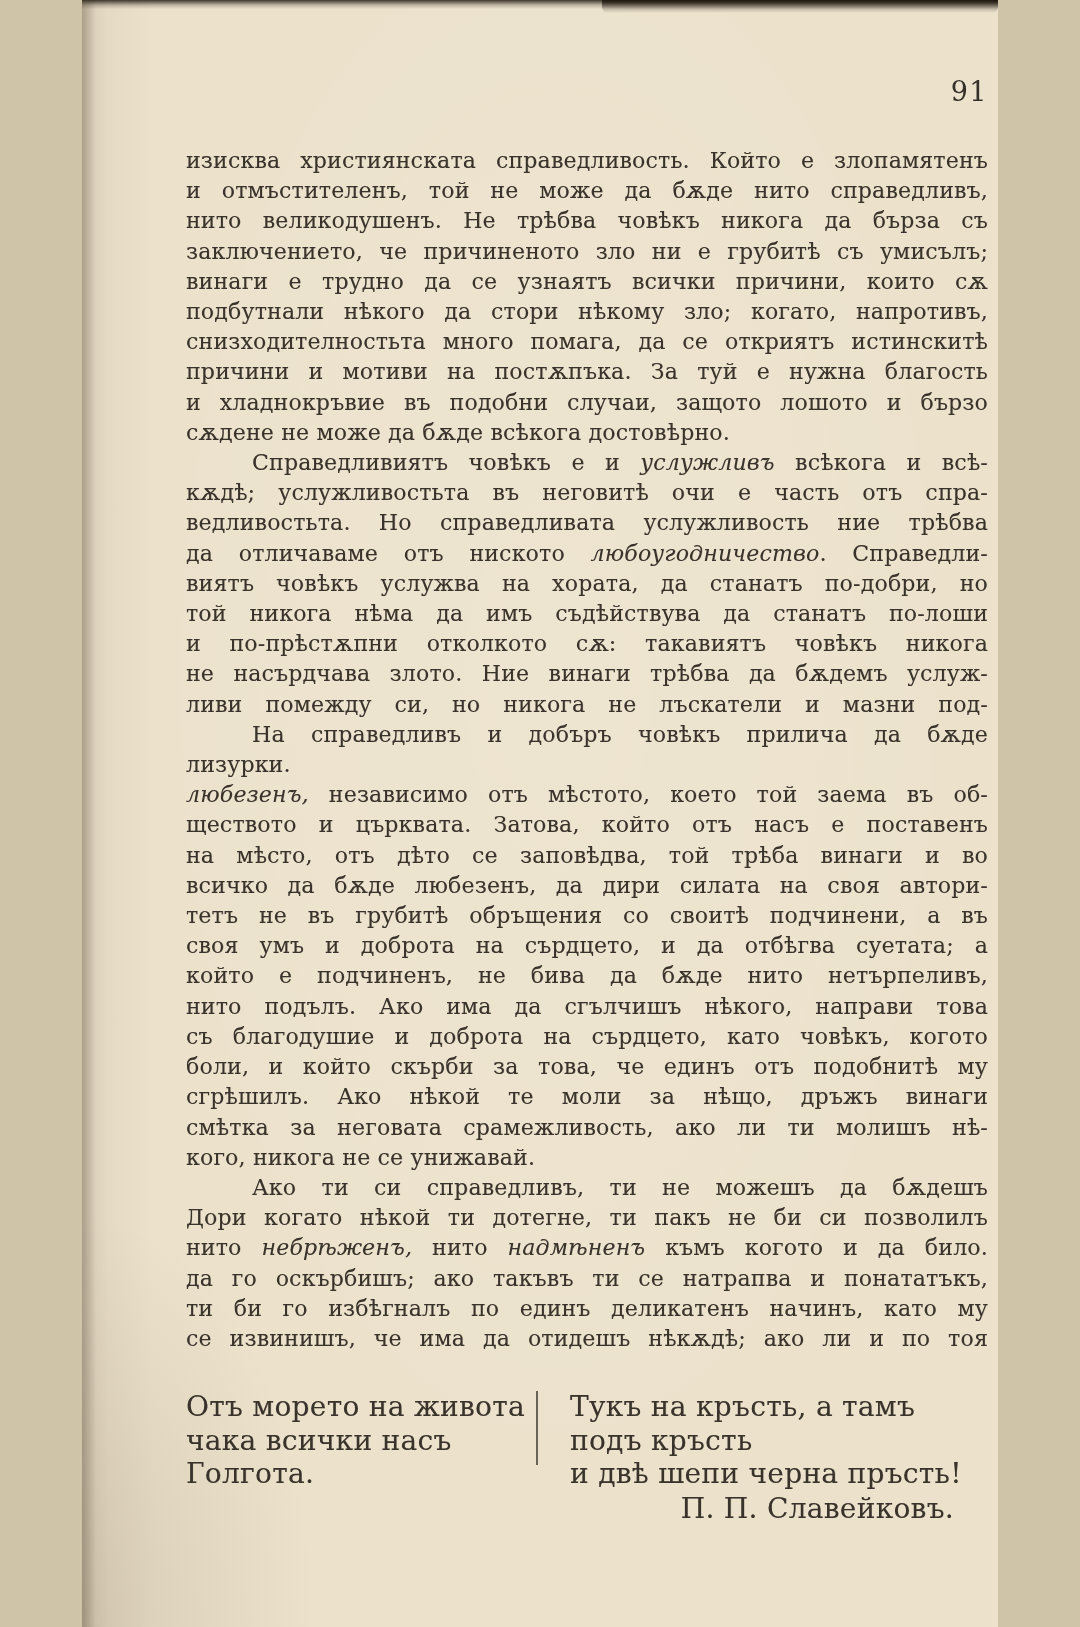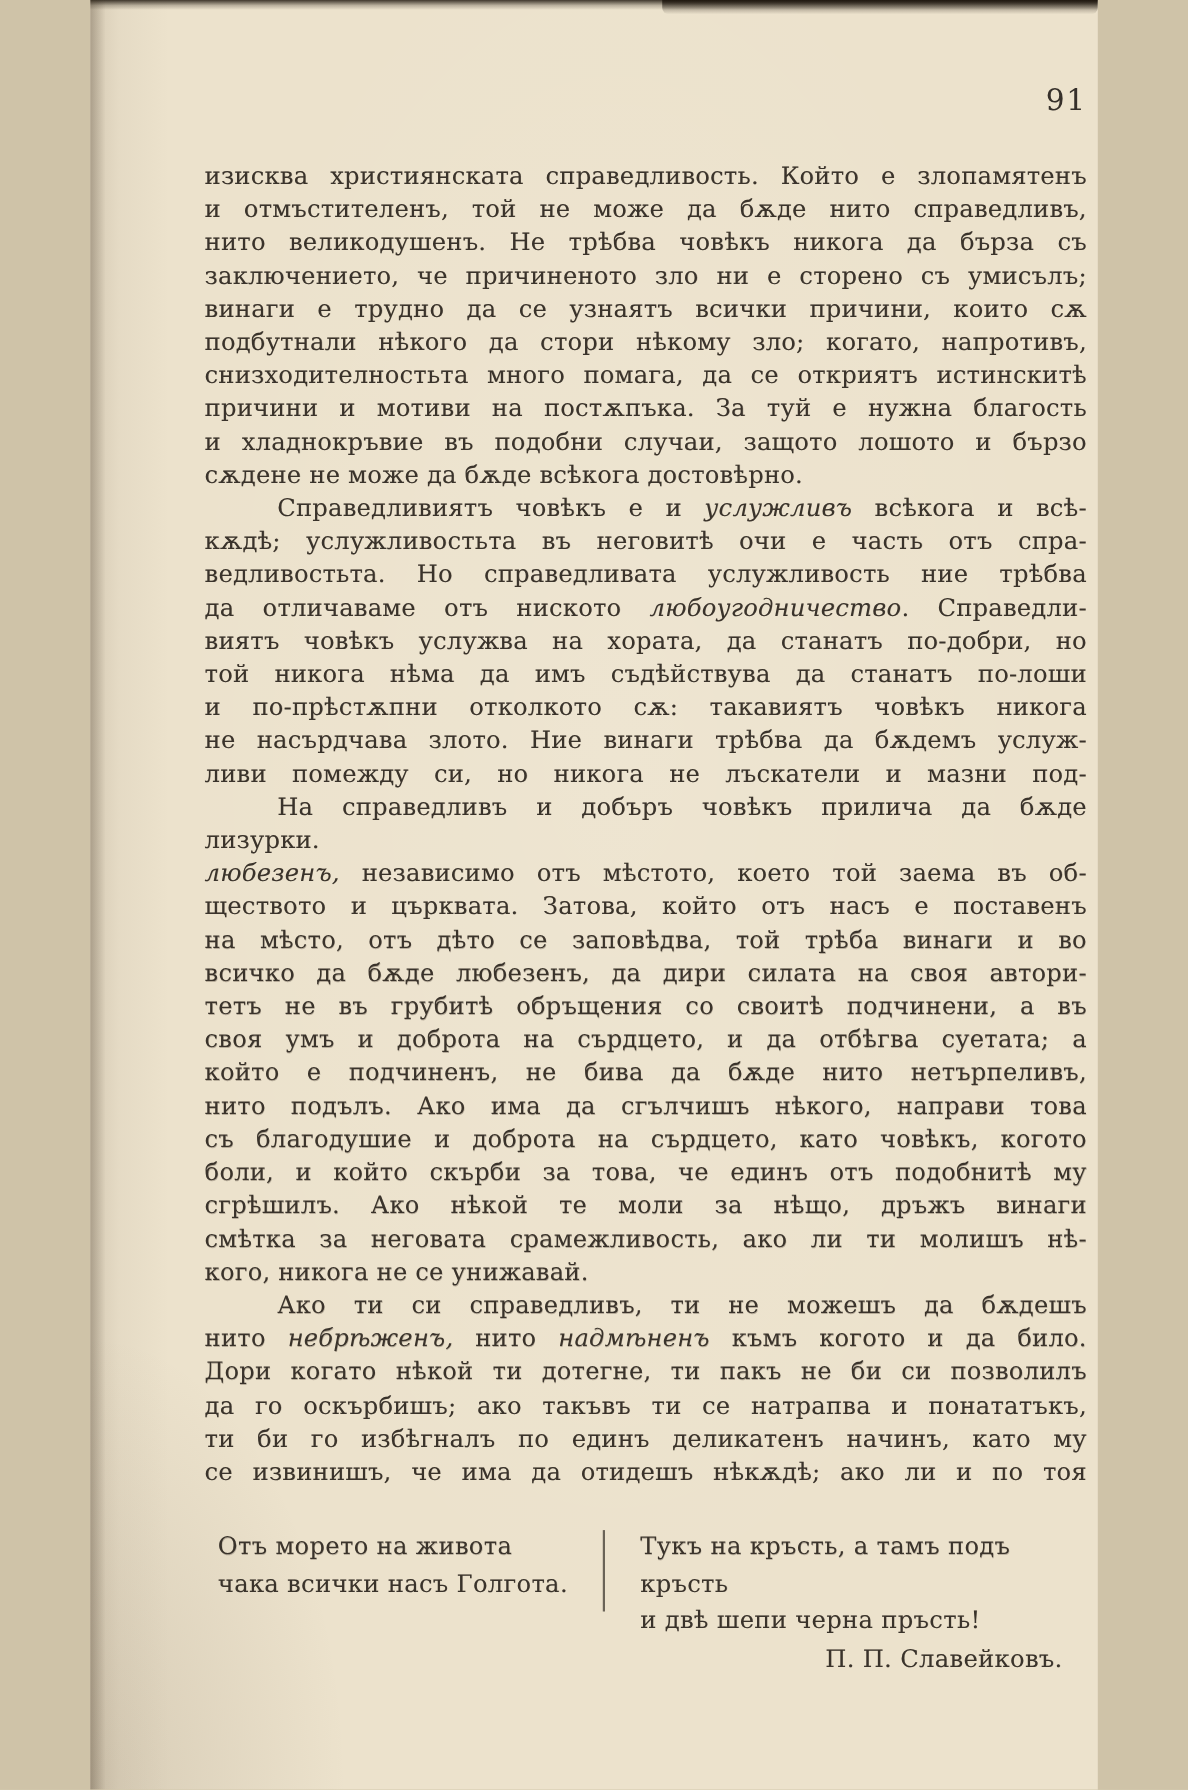--- a/index.html
+++ b/index.html
@@ -60,25 +60,24 @@
     text-shadow: 0.3px 0.3px 0.6px rgba(58,48,38,0.30);
   }
   .line.indent { text-indent: 66px; }
   .line.end { text-align: left; text-align-last: left; }
   .it { font-style: italic; }
 
   .footer {
     position: absolute;
     left: 104px; top: 1388px; width: 802px;
     display: flex;
-    font-size: 22px;
+    font-size: 28px;
     line-height: 33.5px;
     letter-spacing: 0.3px;
     text-shadow: 0.3px 0.3px 0.6px rgba(58,48,38,0.28);
-    margin-left: 12px;
   }
   .footer-left { width: 350px; padding-top: 2px; }
   .footer-divider {
     width: 2px; height: 74px; margin-top: 3px;
     background: #4a443a; opacity: 0.8;
   }
   .footer-right { flex: 1; padding-left: 32px; padding-top: 2px; }
   .footer-attr { text-align: right; padding-right: 34px; margin-top: 1px; }
 </style>
 </head>
@@ -96,21 +95,21 @@
   <div class="speck" style="top:872px;left:970px;width:8px;height:9px;opacity:.2;"></div>
   <div class="speck" style="top:1008px;left:964px;width:9px;height:12px;opacity:.22;"></div>
   <div class="speck" style="top:1100px;left:968px;width:8px;height:8px;opacity:.2;"></div>
 
   <div class="page-number">91</div>
 
   <div class="text-block">
       <div class="line"><span>изисква християнската справедливость. Който е злопамятенъ</span></div>
       <div class="line"><span>и отмъстителенъ, той не може да бѫде нито справедливъ,</span></div>
       <div class="line"><span>нито великодушенъ. Не трѣбва човѣкъ никога да бърза съ</span></div>
-      <div class="line"><span>заключението, че причиненото зло ни е сторено съ умисълъ;</span></div>
+      <div class="line"><span>заключението, че причиненото зло ни е грубитѣ съ умисълъ;</span></div>
       <div class="line"><span>винаги е трудно да се узнаятъ всички причини, които сѫ</span></div>
       <div class="line"><span>подбутнали нѣкого да стори нѣкому зло; когато, напротивъ,</span></div>
       <div class="line"><span>снизходителностьта много помага, да се откриятъ истинскитѣ</span></div>
       <div class="line"><span>причини и мотиви на постѫпъка. За туй е нужна благость</span></div>
       <div class="line"><span>и хладнокръвие въ подобни случаи, защото лошото и бързо</span></div>
       <div class="line end"><span>сѫдене не може да бѫде всѣкога достовѣрно.</span></div>
       <div class="line indent"><span>Справедливиятъ човѣкъ е и </span><span class="it">услужливъ</span><span> всѣкога и всѣ-</span></div>
       <div class="line"><span>кѫдѣ; услужливостьта въ неговитѣ очи е часть отъ спра-</span></div>
       <div class="line"><span>ведливостьта. Но справедливата услужливость ние трѣбва</span></div>
       <div class="line"><span>да отличаваме отъ ниското </span><span class="it">любоугодничество</span><span>. Справедли-</span></div>
@@ -128,22 +127,22 @@
       <div class="line"><span>тетъ не въ грубитѣ обръщения со своитѣ подчинени, а въ</span></div>
       <div class="line"><span>своя умъ и доброта на сърдцето, и да отбѣгва суетата; а</span></div>
       <div class="line"><span>който е подчиненъ, не бива да бѫде нито нетърпеливъ,</span></div>
       <div class="line"><span>нито подълъ. Ако има да сгълчишъ нѣкого, направи това</span></div>
       <div class="line"><span>съ благодушие и доброта на сърдцето, като човѣкъ, когото</span></div>
       <div class="line"><span>боли, и който скърби за това, че единъ отъ подобнитѣ му</span></div>
       <div class="line"><span>сгрѣшилъ. Ако нѣкой те моли за нѣщо, дръжъ винаги</span></div>
       <div class="line"><span>смѣтка за неговата срамежливость, ако ли ти молишъ нѣ-</span></div>
       <div class="line end"><span>кого, никога не се унижавай.</span></div>
       <div class="line indent"><span>Ако ти си справедливъ, ти не можешъ да бѫдешъ</span></div>
+      <div class="line"><span>Дори когато нѣкой ти дотегне, ти пакъ не би си позволилъ</span></div>
       <div class="line"><span>нито </span><span class="it">небрѣженъ,</span><span> нито </span><span class="it">надмѣненъ</span><span> къмъ когото и да било.</span></div>
-      <div class="line"><span>Дори когато нѣкой ти дотегне, ти пакъ не би си позволилъ</span></div>
       <div class="line"><span>да го оскърбишъ; ако такъвъ ти се натрапва и понататъкъ,</span></div>
       <div class="line"><span>ти би го избѣгналъ по единъ деликатенъ начинъ, като му</span></div>
       <div class="line"><span>се извинишъ, че има да отидешъ нѣкѫдѣ; ако ли и по тоя</span></div>
     </div>
 
   <div class="footer">
     <div class="footer-left">
       <div class="fline">Отъ морето на живота</div>
       <div class="fline">чака всички насъ Голгота.</div>
     </div>

